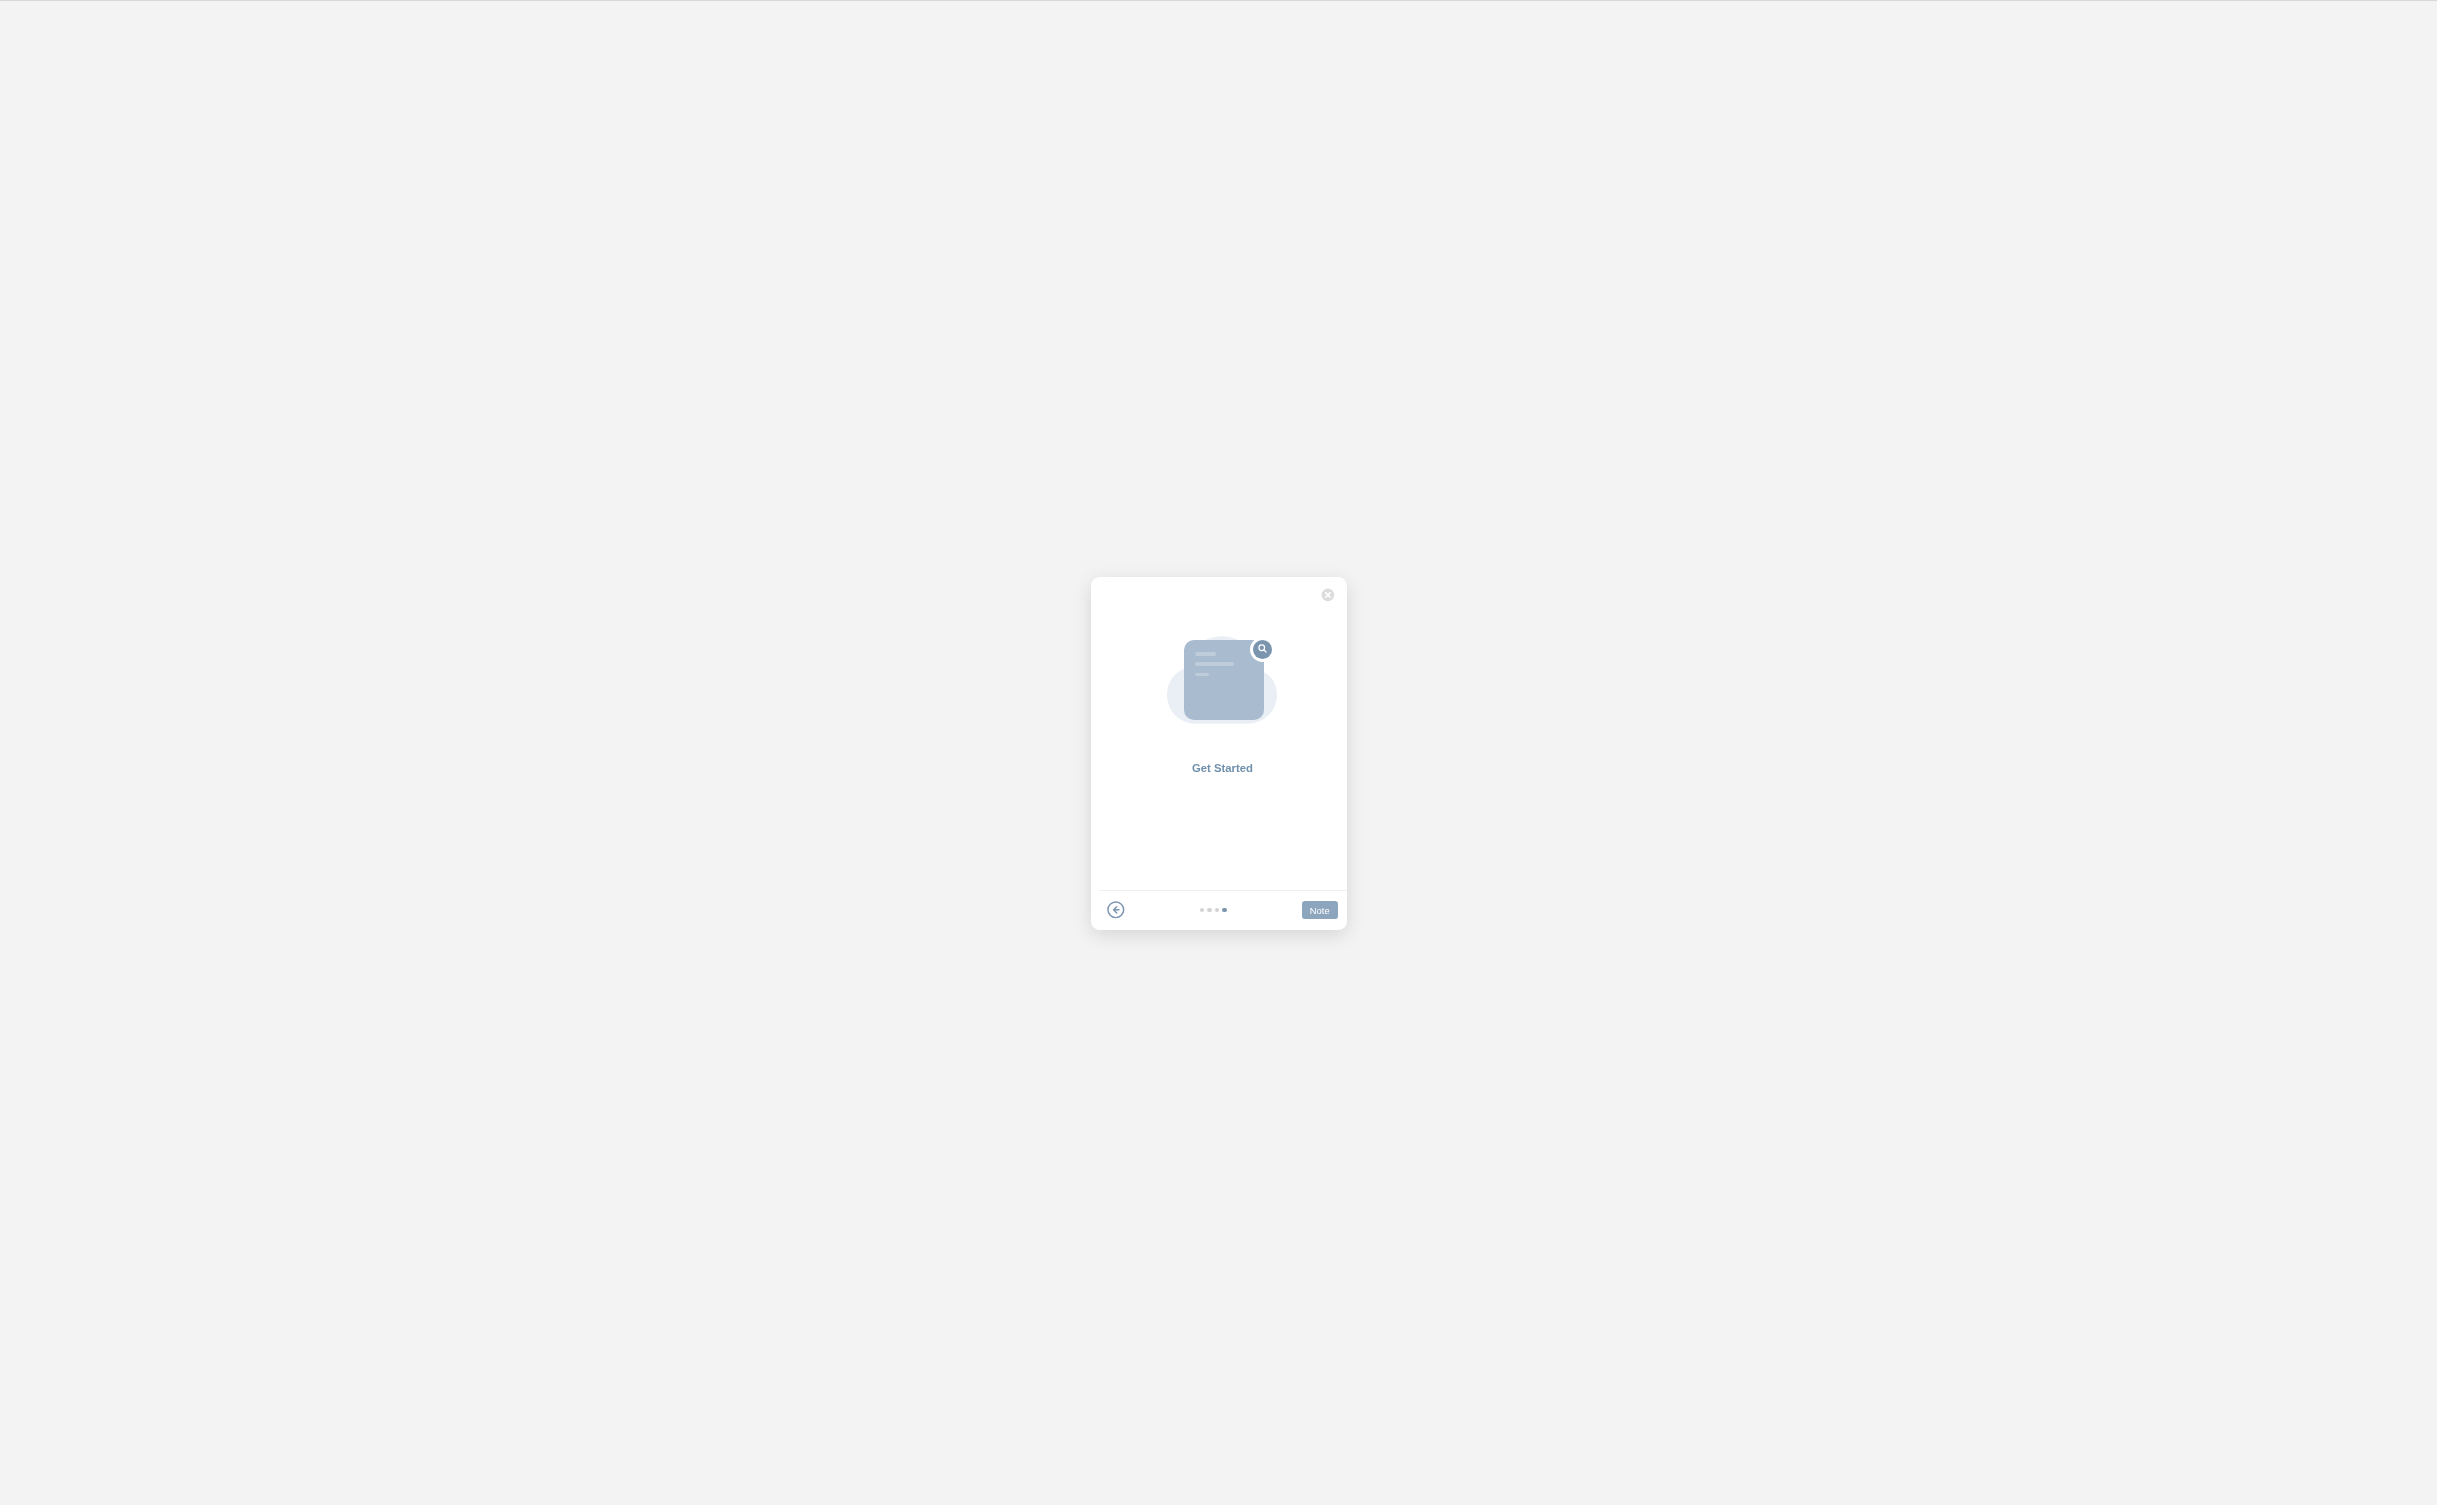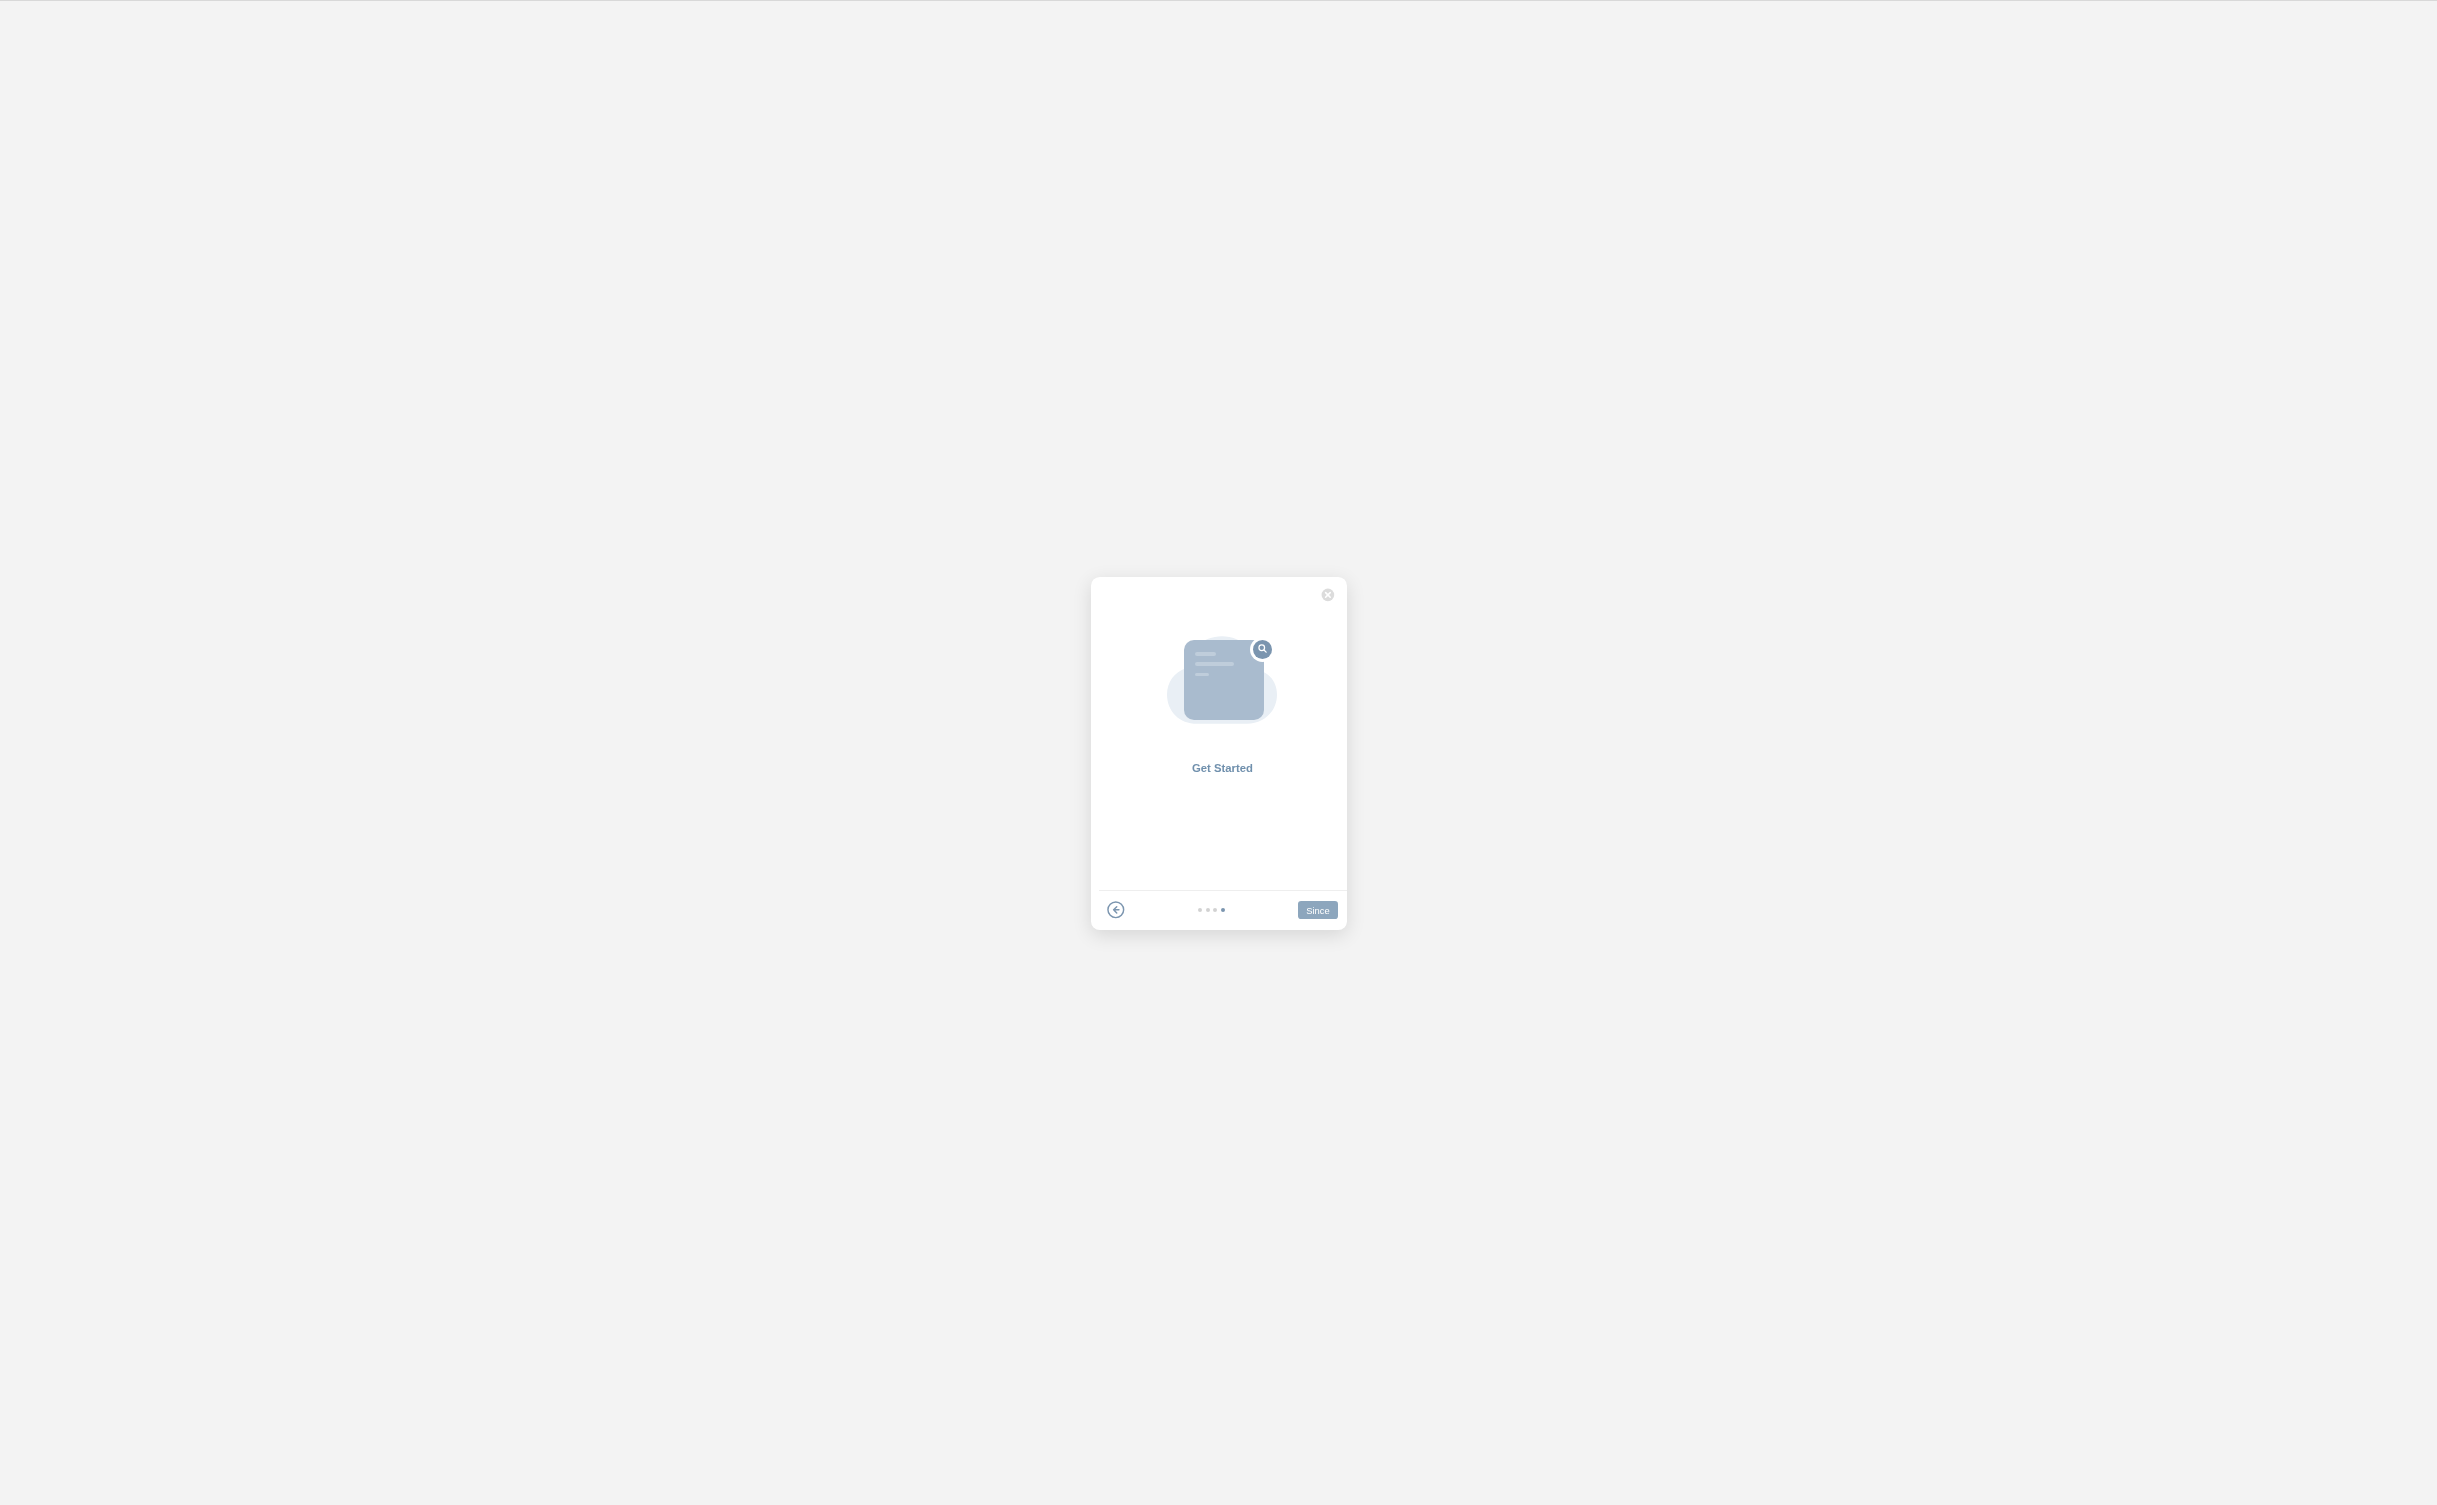--- a/index.html
+++ b/index.html
@@ -226,17 +226,17 @@
       </svg>
     </div>
 
     <div class="dots">
       <div class="dot"></div>
       <div class="dot"></div>
       <div class="dot"></div>
       <div class="dot active"></div>
     </div>
 
-    <button class="start-btn">Since</button>
+    <button class="start-btn">Note</button>
   </div>
 
 </div>
 
 
 </body></html>

